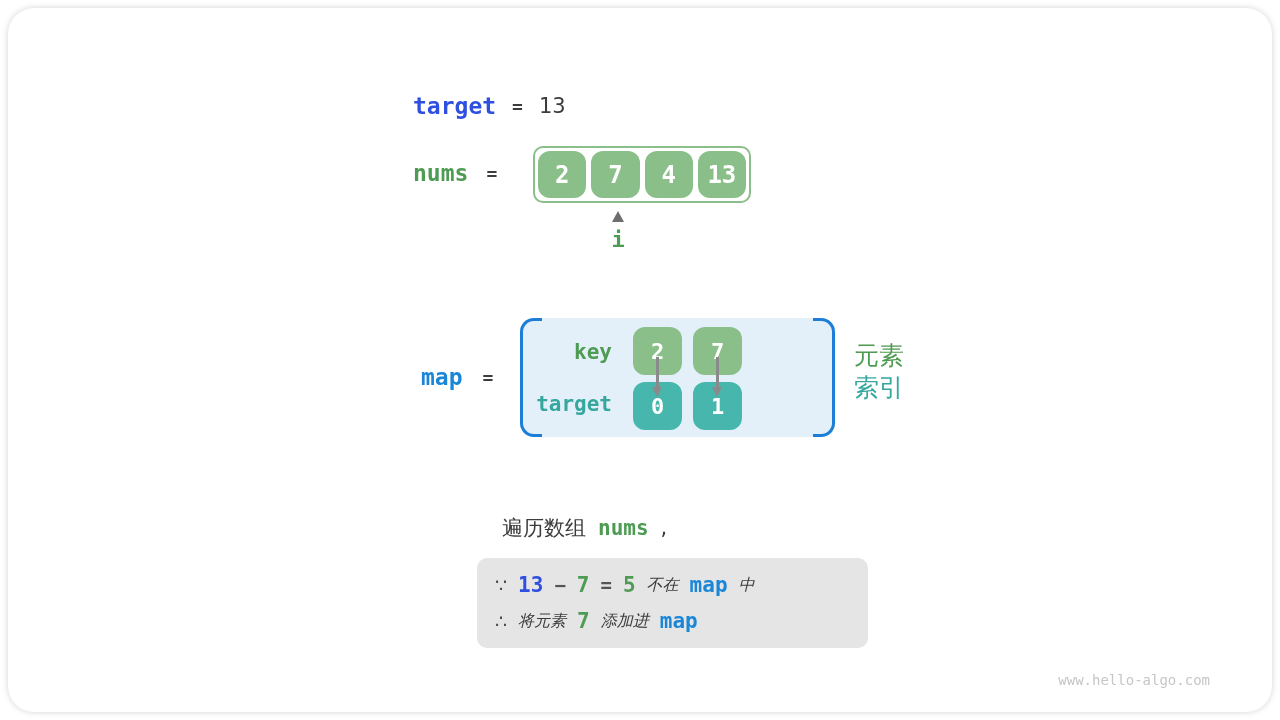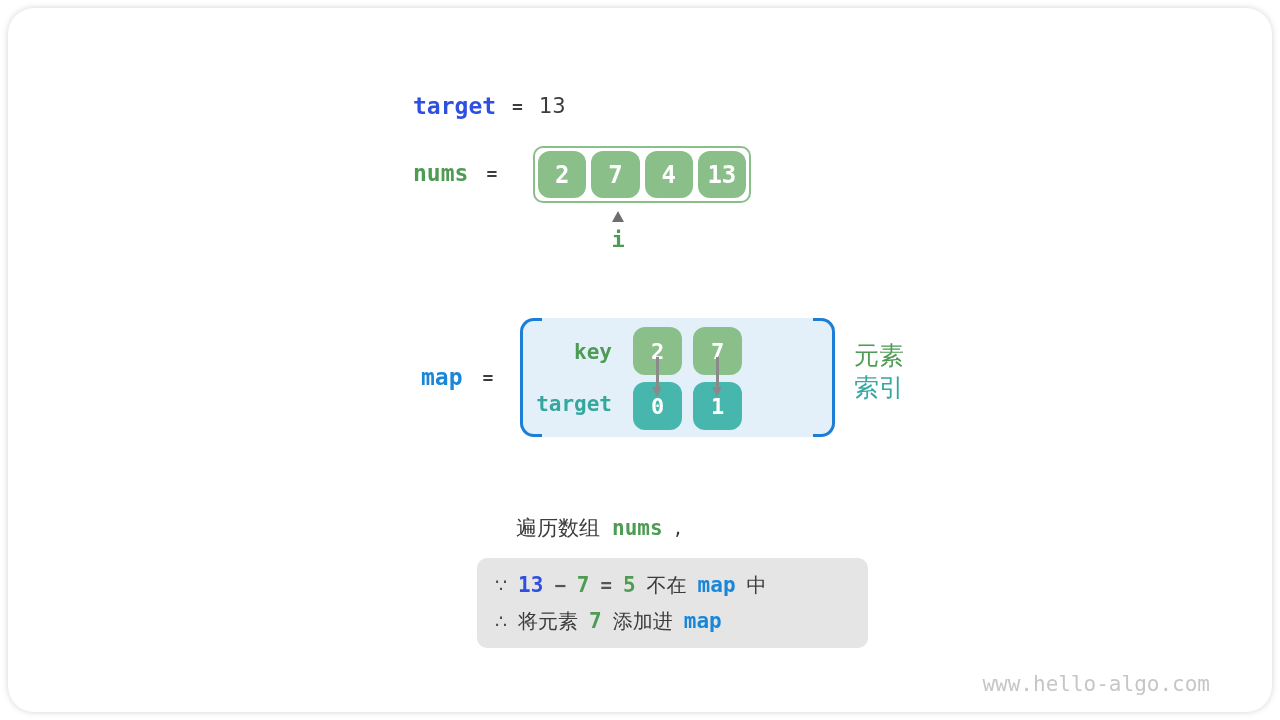--- a/index.html
+++ b/index.html
@@ -62,31 +62,31 @@
   .kcell{top:9px;background:var(--green-cell);}
   .vcell{top:64px;background:var(--teal-cell);}
   .marrow{position:absolute;top:39px;width:11px;height:58px;z-index:3;}
   .marrow .stem{position:absolute;left:4px;top:0;width:3px;height:32px;background:var(--arrow-gray);}
   .marrow .head{position:absolute;left:0;top:30px;width:0;height:0;
         border-left:5.5px solid transparent;border-right:5.5px solid transparent;
         border-top:10px solid var(--arrow-gray);}
   .side-label{position:absolute;left:854px;font-size:25px;font-weight:normal;}
 
   
-  .caption{left:516px;top:514px;gap:12px;}
+  .caption{left:502px;top:514px;gap:12px;}
   .caption .plain{font-size:21px;}
   .caption .code{font-size:21px;}
   .note-box{position:absolute;left:477px;top:558px;width:391px;height:90px;
             background:var(--note-bg);border-radius:10px;padding:9px 18px;}
   .note-line{display:flex;align-items:center;gap:11px;height:36px;}
-  .note-line .plain{font-size:20px;}
+  .note-line .plain{font-size:16px;font-style:italic;}
   .note-line .code{font-size:21px;}
 
   .watermark{position:absolute;right:70px;top:672px;
-             font-family:"DejaVu Sans Mono",monospace;font-size:21px;
+             font-family:"DejaVu Sans Mono",monospace;font-size:14px;
              color:var(--watermark-gray);}
 </style>
 </head>
 <body>
 
 <div class="stage">
   <div class="card"></div>
 
   <div class="row target-row">
     <span class="code royal">target</span>

